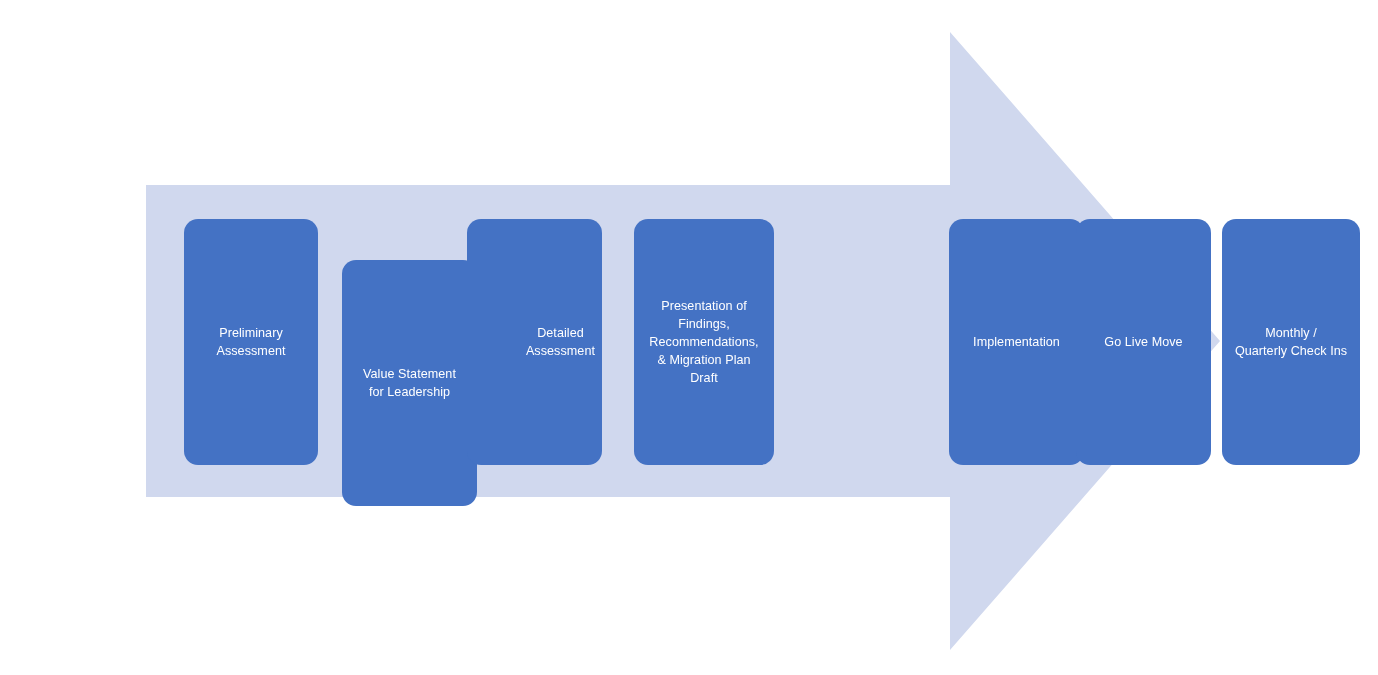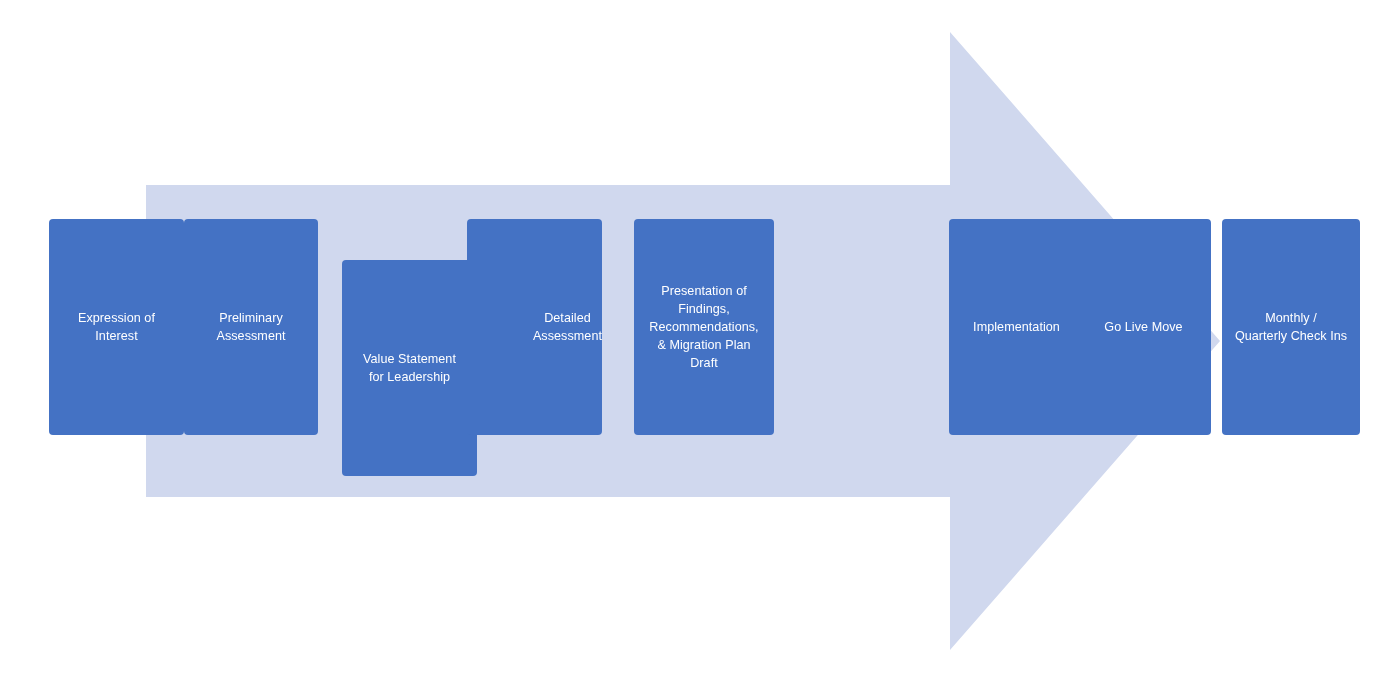--- a/index.html
+++ b/index.html
@@ -28,28 +28,28 @@
   #steps-layer {
     position: absolute;
     left: 0;
     top: 0;
     width: 1378px;
     height: 675px;
   }
   .step-box {
     position: absolute;
     top: 219px;
-    height: 216px;
+    height: 246px;
     background: #4472C4;
-    border-radius: 4px;
+    border-radius: 14px;
     display: flex;
     align-items: center;
     justify-content: center;
     box-sizing: border-box;
-    padding: 4px 0;
+    padding: 4px 7px;
   }
   .step-label {
     color: #FFFFFF;
     font-family: "Liberation Sans", sans-serif;
     font-size: 12.6px;
     line-height: 18px;
     text-align: center;
     white-space: pre-line;
     letter-spacing: 0.05px;
   }
@@ -58,24 +58,20 @@
 <body>
 
 <div id="diagram-root">
 
   <svg id="arrow-layer" viewBox="0 0 1378 675" width="1378" height="675" xmlns="http://www.w3.org/2000/svg" aria-hidden="true">
     <polygon points="146,185 950,185 950,32 1220,341 950,650 950,497 146,497" fill="#D0D8EE"></polygon>
   </svg>
 
   <div id="steps-layer">
 
-    <div class="step-box" style="left:49px; width:135px;">
-      <span class="step-label">Expression of
-Interest</span>
-    </div>
 
     <div class="step-box" style="left:184px; width:134px;">
       <span class="step-label">Preliminary
 Assessment</span>
     </div>
 
     <div class="step-box" style="left:342px; width:135px;margin-top:41px;">
       <span class="step-label">Value Statement
 for Leadership</span>
     </div>

